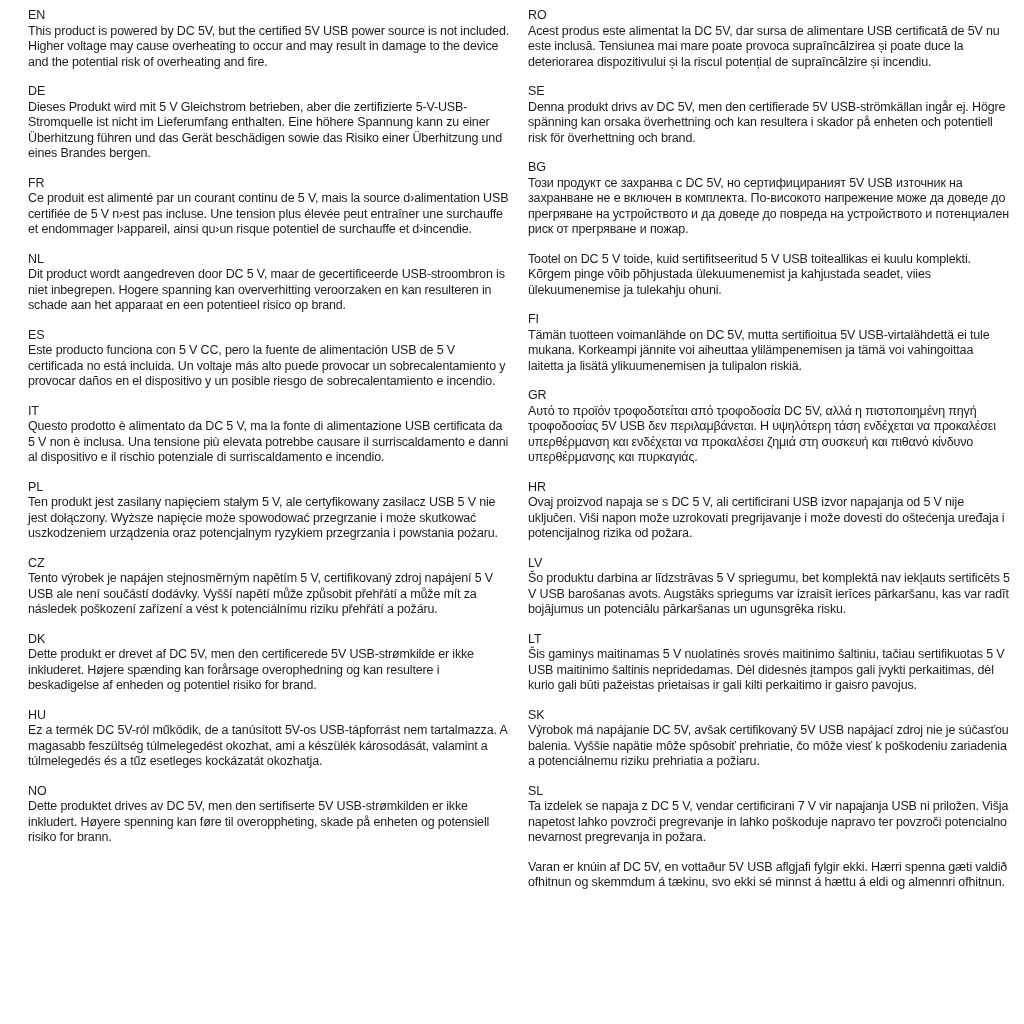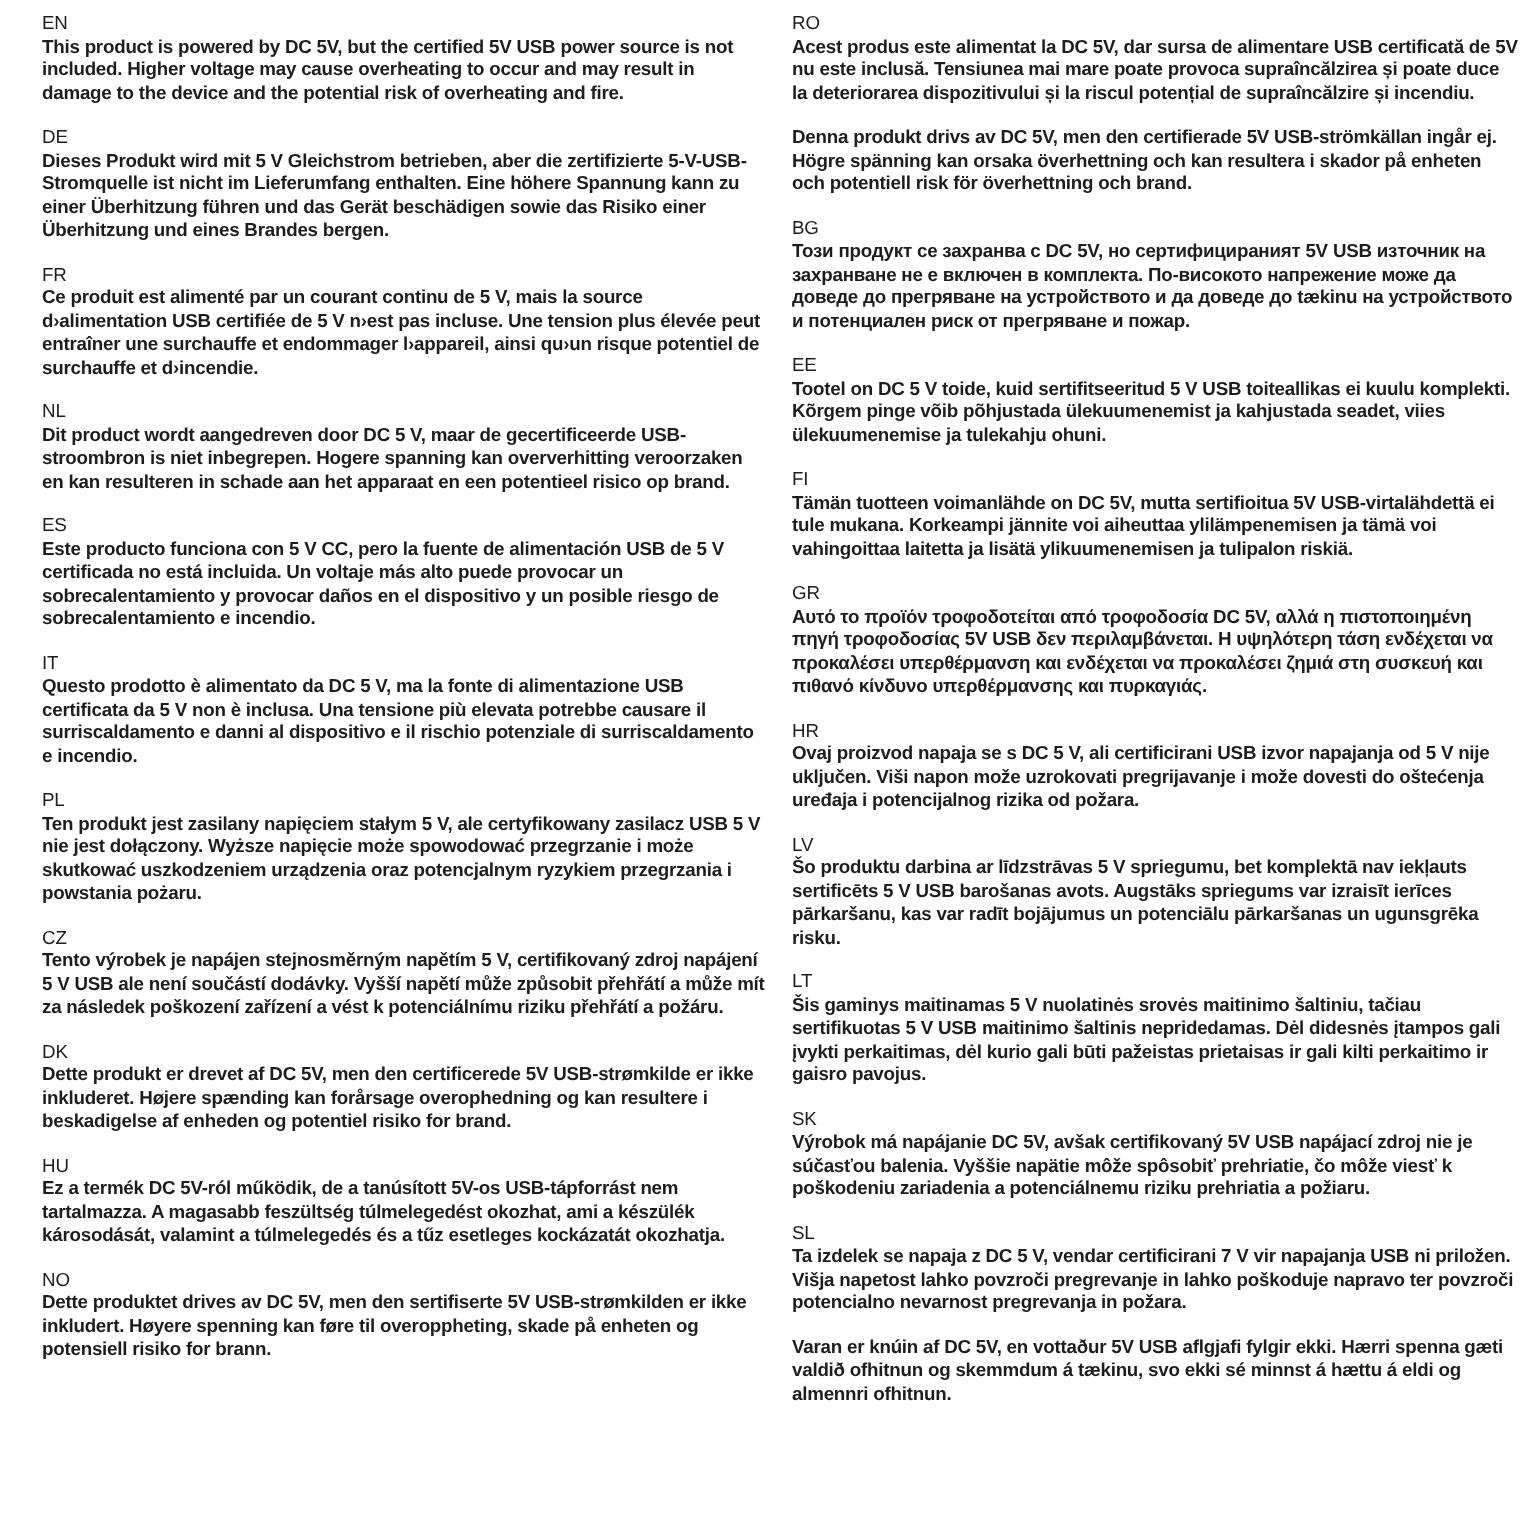--- a/index.html
+++ b/index.html
@@ -28,21 +28,21 @@
   .lang-code {
     font-size: 12.5px;
     line-height: 15.5px;
     letter-spacing: -0.1px;
     font-weight: 400;
   }
   .lang-text {
     font-size: 12.5px;
     line-height: 15.5px;
     letter-spacing: -0.15px;
-    font-weight: 700;
+    font-weight: 400;
   }
 </style>
 </head>
 <body>
 
 <div class="page">
   <div class="col">
       <section class="lang-block">
         <div class="lang-code">EN</div>
         <p class="lang-text">This product is powered by DC 5V, but the certified 5V USB power source is not included. Higher voltage may cause overheating to occur and may result in damage to the device and the potential risk of overheating and fire.</p>
@@ -89,28 +89,28 @@
         <div class="lang-code">NO</div>
         <p class="lang-text">Dette produktet drives av DC 5V, men den sertifiserte 5V USB-strømkilden er ikke inkludert. Høyere spenning kan føre til overoppheting, skade på enheten og potensiell risiko for brann.</p>
       </section>
     </div>
   <div class="col">
       <section class="lang-block">
         <div class="lang-code">RO</div>
         <p class="lang-text">Acest produs este alimentat la DC 5V, dar sursa de alimentare USB certificată de 5V nu este inclusă. Tensiunea mai mare poate provoca supraîncălzirea și poate duce la deteriorarea dispozitivului și la riscul potențial de supraîncălzire și incendiu.</p>
       </section>
       <section class="lang-block">
+        <div class="lang-code">SE</div>
         <p class="lang-text">Denna produkt drivs av DC 5V, men den certifierade 5V USB-strömkällan ingår ej. Högre spänning kan orsaka överhettning och kan resultera i skador på enheten och potentiell risk för överhettning och brand.</p>
       </section>
       <section class="lang-block">
         <div class="lang-code">BG</div>
-        <p class="lang-text">Този продукт се захранва с DC 5V, но сертифицираният 5V USB източник на захранване не е включен в комплекта. По-високото напрежение може да доведе до прегряване на устройството и да доведе до tækinu на устройството и потенциален риск от прегряване и пожар.</p>
+        <p class="lang-text">Този продукт се захранва с DC 5V, но сертифицираният 5V USB източник на захранване не е включен в комплекта. По-високото напрежение може да доведе до прегряване на устройството и да доведе до повреда на устройството и потенциален риск от прегряване и пожар.</p>
       </section>
       <section class="lang-block">
-        <div class="lang-code">EE</div>
         <p class="lang-text">Tootel on DC 5 V toide, kuid sertifitseeritud 5 V USB toiteallikas ei kuulu komplekti. Kõrgem pinge võib põhjustada ülekuumenemist ja kahjustada seadet, viies ülekuumenemise ja tulekahju ohuni.</p>
       </section>
       <section class="lang-block">
         <div class="lang-code">FI</div>
         <p class="lang-text">Tämän tuotteen voimanlähde on DC 5V, mutta sertifioitua 5V USB-virtalähdettä ei tule mukana. Korkeampi jännite voi aiheuttaa ylilämpenemisen ja tämä voi vahingoittaa laitetta ja lisätä ylikuumenemisen ja tulipalon riskiä.</p>
       </section>
       <section class="lang-block">
         <div class="lang-code">GR</div>
         <p class="lang-text">Αυτό το προϊόν τροφοδοτείται από τροφοδοσία DC 5V, αλλά η πιστοποιημένη πηγή τροφοδοσίας 5V USB δεν περιλαμβάνεται. Η υψηλότερη τάση ενδέχεται να προκαλέσει υπερθέρμανση και ενδέχεται να προκαλέσει ζημιά στη συσκευή και πιθανό κίνδυνο υπερθέρμανσης και πυρκαγιάς.</p>
       </section>

